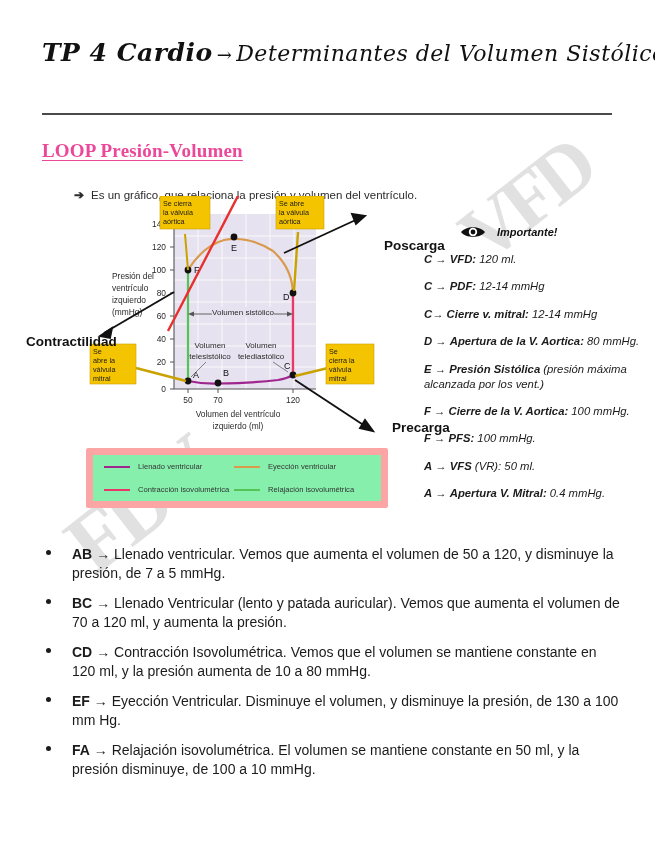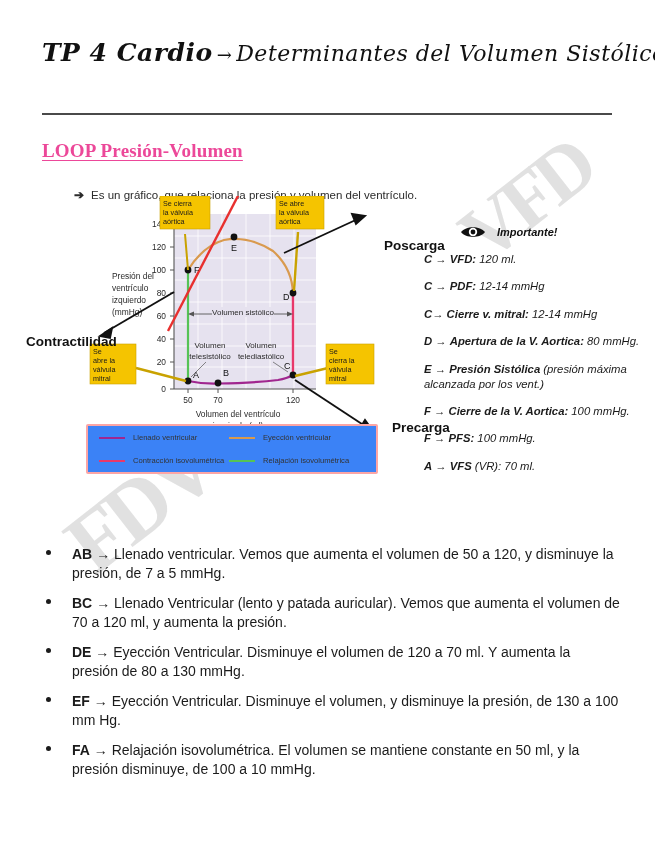--- a/index.html
+++ b/index.html
@@ -60,22 +60,22 @@
   .intro{
     position:absolute;left:74px;top:188px;
     font-size:11.5px;color:#2b2b2b;
   }
   .intro .ar{font-weight:bold;font-size:12px;padding-right:7px;}
 
   
   .figure{position:absolute;left:88px;top:196px;width:290px;height:300px;}
   .chart-box{position:absolute;left:0;top:0;width:290px;height:248px;}
   .legend-box{
-    position:absolute;left:-2px;top:228px;width:288px;height:46px;
-    border:2px solid #fca5a5;background:#3b82f6;border-radius:2px;
+    position:absolute;left:-2px;top:252px;width:288px;height:46px;
+    border:7px solid #fca5a5;background:#86efac;border-radius:2px;
   }
   .legend-row{display:flex;align-items:center;height:23px;padding-left:11px;}
   .lg-item{display:flex;align-items:center;}
   .lg-item.left{width:130px;}
   .lg-line{width:26px;height:2px;margin-right:8px;display:inline-block;}
   .lg-txt{font-size:7.6px;color:#333;white-space:nowrap;}
 
   
   .annot{
     position:absolute;
@@ -328,24 +328,25 @@
       <span class="imp-label">Importante!</span>
     </div>
 
     <div class="note"><b>C</b> <b>→</b> <b>VFD</b><b>:</b><span> 120 ml.</span></div>
     <div class="note"><b>C</b> <b>→</b> <b>PDF</b><b>:</b><span> 12-14 mmHg</span></div>
     <div class="note"><b>C</b><b>→</b> <b>Cierre v. mitral</b><b>:</b><span>  12-14 mmHg</span></div>
     <div class="note"><b>D</b> <b>→</b> <b>Apertura de la V. Aortica</b><b>:</b><span> 80 mmHg.</span></div>
     <div class="note"><b>E</b> <b>→</b> <b>Presión Sistólica</b><span> (presión máxima alcanzada por los vent.)</span></div>
     <div class="note"><b>F</b> <b>→</b> <b>Cierre de la V. Aortica</b><b>:</b><span> 100 mmHg.</span></div>
     <div class="note"><b>F</b> <b>→</b> <b>PFS</b><b>:</b><span> 100 mmHg.</span></div>
-    <div class="note"><b>A</b> <b>→</b> <b>VFS</b><span> (VR): 70 ml.</span></div>
+    <div class="note"><b>A</b> <b>→</b> <b>VFS</b><span> (VR): 50 ml.</span></div>
+    <div class="note"><b>A</b> <b>→</b> <b>Apertura V. Mitral</b><b>:</b><span> 0.4 mmHg.</span></div>
   </div>
 
   <div class="bullets">
     <div class="bullet"><b>AB</b> <span>→</span><span> Llenado ventricular. Vemos que aumenta el volumen de 50 a 120, y disminuye la presión, de 7 a 5 mmHg.</span></div>
     <div class="bullet"><b>BC</b> <span>→</span><span> Llenado Ventricular (lento y patada auricular). Vemos que aumenta el volumen de 70 a 120 ml, y aumenta la presión.</span></div>
-    <div class="bullet"><b>DE</b> <span>→</span><span> Eyección Ventricular. Disminuye el volumen de 120 a 70 ml. Y aumenta la presión de 80 a 130 mmHg.</span></div>
+    <div class="bullet"><b>CD</b> <span>→</span><span> Contracción Isovolumétrica. Vemos que el volumen se mantiene constante en 120 ml, y la presión aumenta de 10 a 80 mmHg.</span></div>
     <div class="bullet"><b>EF</b> <span>→</span><span> Eyección Ventricular. Disminuye el volumen, y disminuye la presión, de 130 a 100 mm Hg.</span></div>
     <div class="bullet"><b>FA</b> <span>→</span><span> Relajación isovolumétrica. El volumen se mantiene constante en 50 ml, y la presión disminuye, de 100 a 10 mmHg.</span></div>
   </div>
 
 </div>
 
 </body></html>

